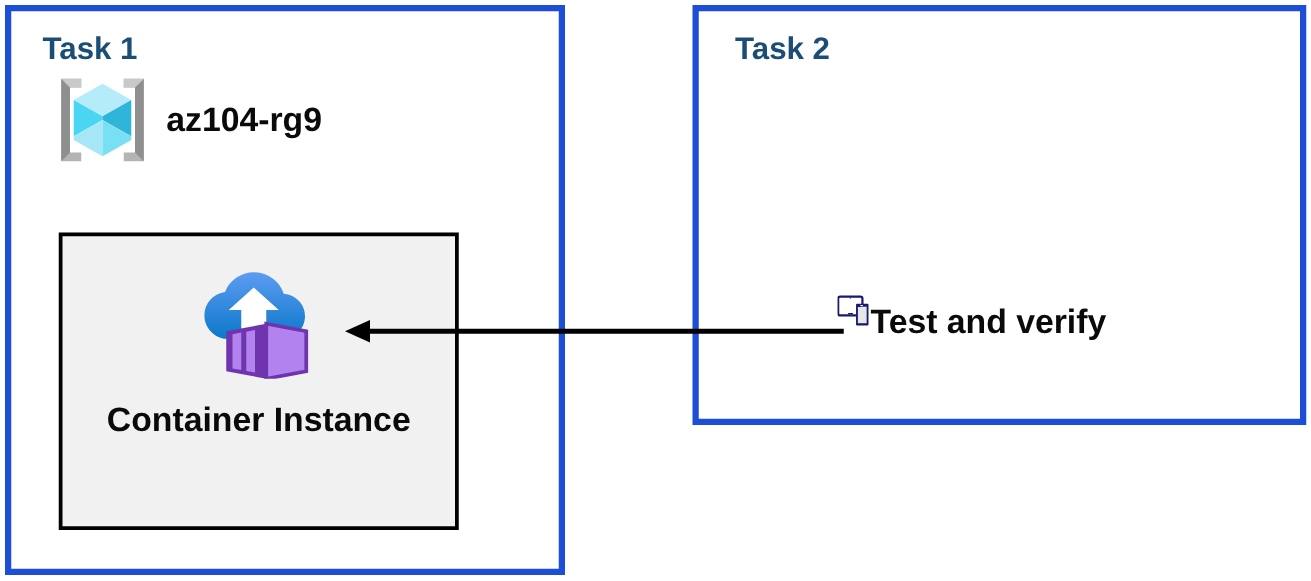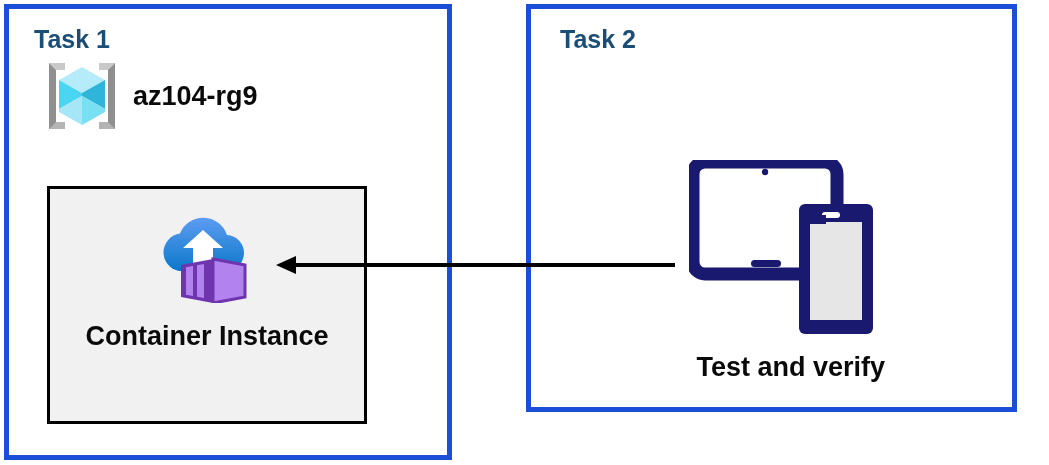--- a/index.html
+++ b/index.html
@@ -26,24 +26,24 @@
     border: 5px solid #1d4ed8;
     background: #ffffff;
   }
   #panel-task1 {
     left: 4px;
     top: 4px;
     width: 448px;
     height: 456px;
   }
   #panel-task2 {
-    left: 526px;
+    left: 554px;
     top: 4px;
     width: 491px;
-    height: 408px;
+    height: 336px;
   }
 
   .panel-title {
     position: absolute;
     font-size: 25px;
     font-weight: bold;
     color: #1B4E77;
     letter-spacing: 0px;
     white-space: nowrap;
     line-height: 1;
@@ -102,22 +102,22 @@
     line-height: 1;
   }
 
   
   #devices-wrap {
     position: absolute;
     left: 670px;
     top: 160px;
     width: 215px;
     display: flex;
-    flex-direction: column;
-    align-items: flex-end;
+    flex-direction: row;
+    align-items: center;
   }
   #devices-icon {
     width: 196px;
     height: 178px;
     display: block;
   }
   #devices-label {
     font-size: 27px;
     font-weight: bold;
     color: #0a0a0a;

